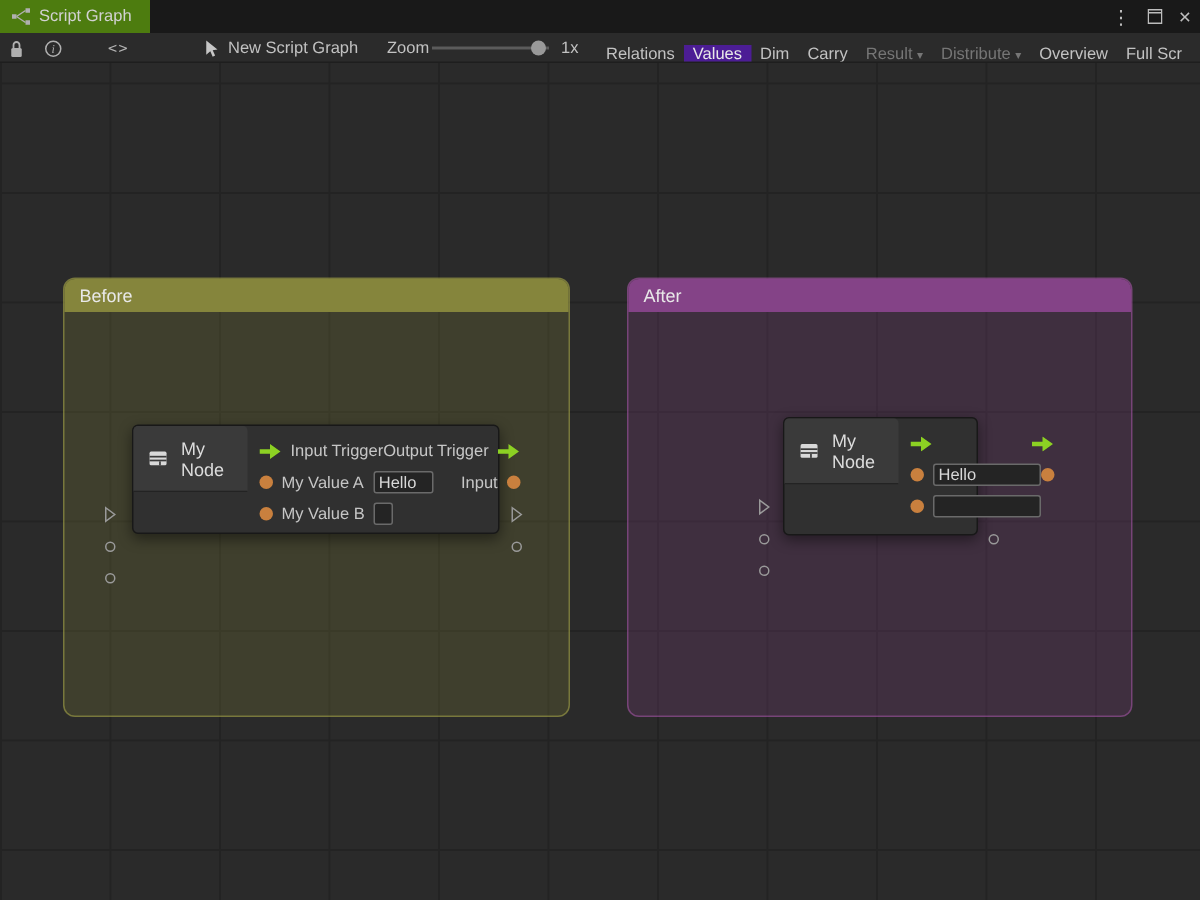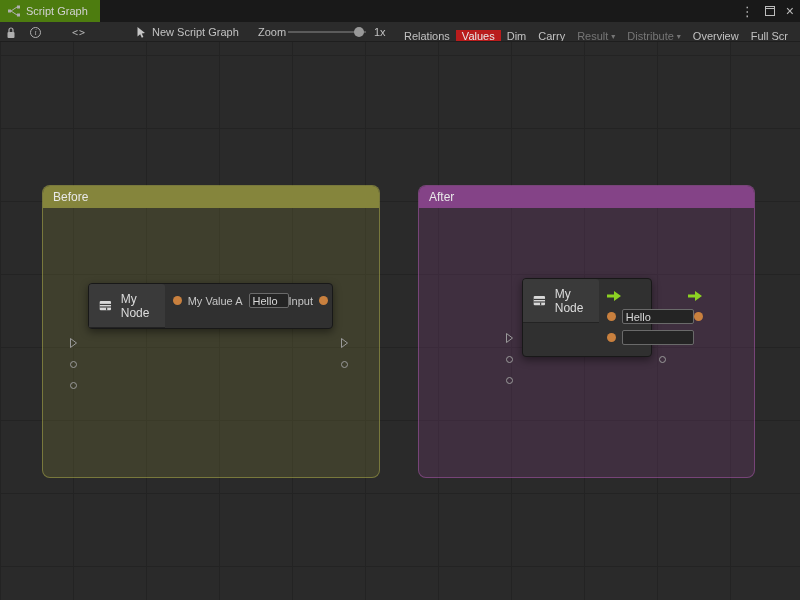--- a/index.html
+++ b/index.html
@@ -26,21 +26,21 @@
   .info-circle { width:11px; height:11px; border:1px solid #b0b0b0; border-radius:50%;
     font-size:8px; display:flex; align-items:center; justify-content:center; color:#b0b0b0;
     font-family:"Liberation Serif", serif; font-style:italic; }
   .slider { width:78px; height:20px; position:relative; }
   .slider .track { position:absolute; top:9px; left:0; width:100%; height:2px; background:#5b5b5b; }
   .slider .knob { position:absolute; top:5px; left:66px; width:10px; height:10px;
     border-radius:50%; background:#999; }
   .tb-buttons { display:flex; align-items:flex-end; }
   .tb-btn { padding:0 6px; display:flex; align-items:center; gap:3px; color:#c2c2c2;
     white-space:nowrap; }
-  .tb-btn.active { background:#b91c1c; color:#e8e8e8; }
+  .tb-btn.active { background:#4c1d95; color:#e8e8e8; }
   .tb-btn.disabled { color:#767676; }
   .caret { font-size:8px; }
 
   
   .canvas { position:absolute; top:42px; left:0; width:800px; height:558px; background-color:#2a2a2a;
     background-image:linear-gradient(to right,#232323 1px,transparent 1px),
                      linear-gradient(to bottom,#232323 1px,transparent 1px);
     background-size:73px 73px; background-position:0px 13px; }
   .canvas * { position:absolute; }
 
@@ -174,28 +174,50 @@
           <rect x="1" y="2" width="16" height="13" rx="1.5" fill="#d8d8d8"></rect>
           <rect x="1" y="6" width="16" height="1.6" fill="#3a3a3a"></rect>
           <rect x="1" y="9.6" width="16" height="1.6" fill="#3a3a3a"></rect>
           <rect x="10" y="11.2" width="1.6" height="3.8" fill="#3a3a3a"></rect>
         </svg>
         <span class="node-title">My Node</span>
       </div>
       <div class="node-body">
         <div class="port-row">
           <span class="pg">
+            <svg width="15" height="10" viewBox="0 0 15 10">
+              <path d="M0 3.5 L7 3.5 L7 0 L14 5 L7 10 L7 6.5 L0 6.5 Z" fill="#8cd123"></path>
+            </svg>
+            <span class="plabel">Input Trigger</span>
+          </span>
+          <span class="pg">
+            <span class="plabel">Output Trigger</span>
+            <svg width="15" height="10" viewBox="0 0 15 10">
+              <path d="M0 3.5 L7 3.5 L7 0 L14 5 L7 10 L7 6.5 L0 6.5 Z" fill="#8cd123"></path>
+            </svg>
+          </span>
+        </div>
+        <div class="port-row">
+          <span class="pg">
             <span class="dot"></span>
             <span class="plabel">My Value A</span>
             <input class="field w40" value="Hello" style="">
           </span>
           <span class="pg">
             <span class="plabel">Input</span>
             <span class="dot"></span>
           </span>
+        </div>
+        <div class="port-row">
+          <span class="pg">
+            <span class="dot"></span>
+            <span class="plabel">My Value B</span>
+            <input class="field w13" value="" style="">
+          </span>
+          <span class="pg"></span>
         </div>
       </div>
       <div class="node-footer"></div>
     </div>
 
     <svg style="left:505px; top:290px;" width="9" height="12" viewBox="0 0 9 12">
       <path d="M1.5 1.5 L7.5 6 L1.5 10.5 Z" fill="none" stroke="#9a9a9a"></path>
     </svg>
     <div class="ocircle" style="left:506px; top:314px;"></div>
     <div class="ocircle" style="left:506px; top:335px;"></div>

